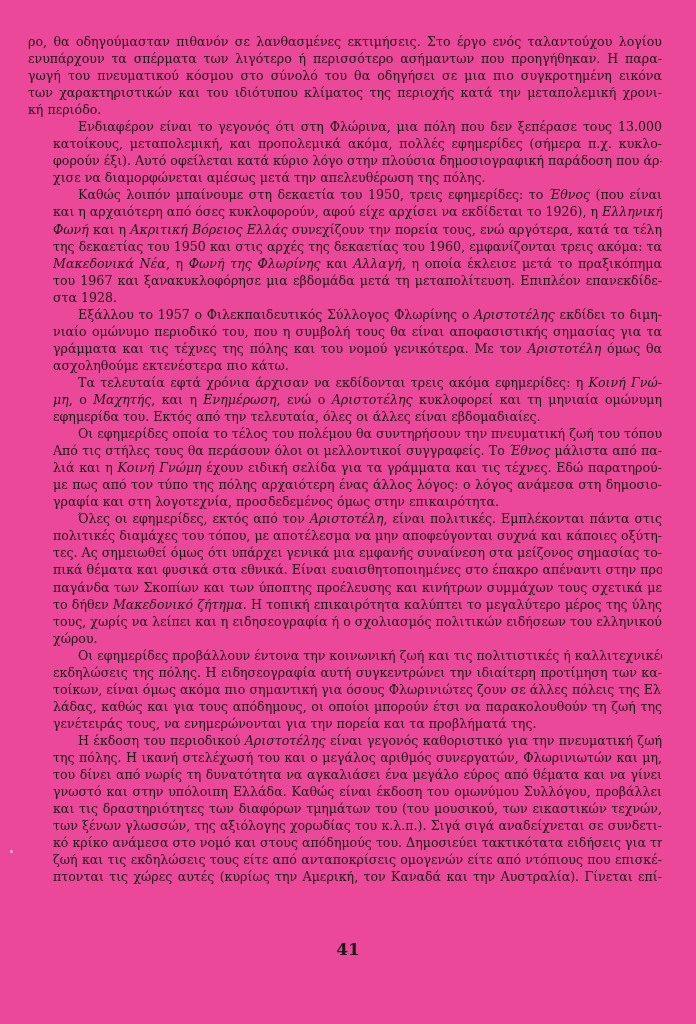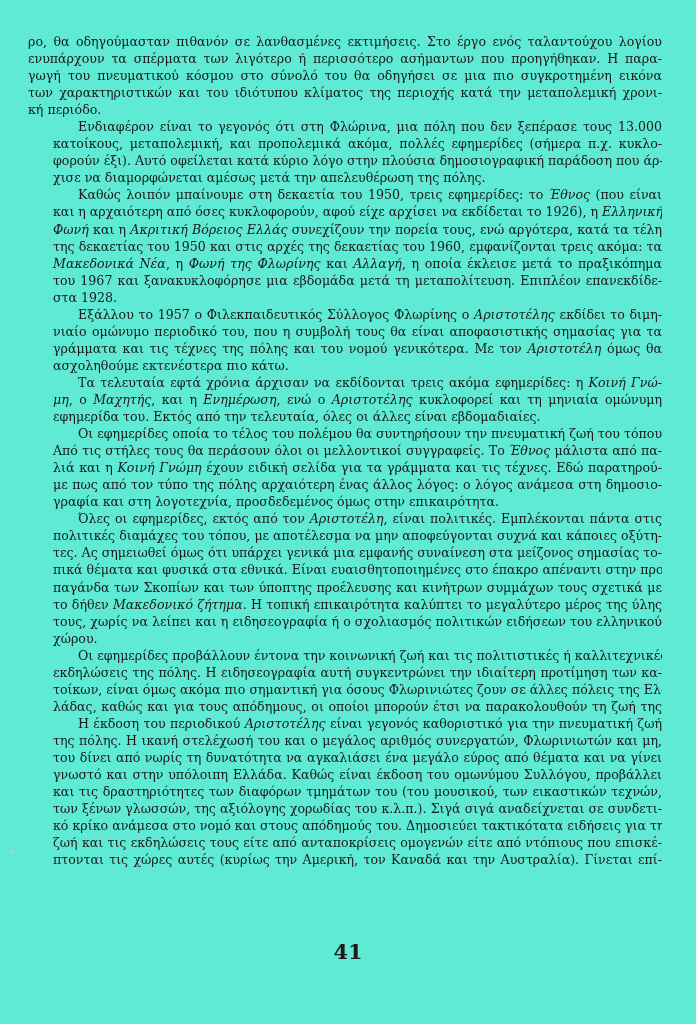--- a/index.html
+++ b/index.html
@@ -1,29 +1,29 @@
 <!DOCTYPE html>
 <html><head>
 <meta charset="utf-8">
 <style>
   html, body { margin: 0; padding: 0; background: #ffffff; }
   body { width: 696px; height: 1024px; position: relative; overflow: hidden; }
-  .page { position: absolute; left: 0; top: 0; width: 696px; height: 1024px; background: #5eead4; }
+  .page { position: absolute; left: 0; top: 0; width: 696px; height: 1024px; background: #ec4899; }
   .text-block {
     position: absolute; left: 28px; top: 33px; width: 634px;
     font-family: "DejaVu Serif", serif; font-size: 12.6px; line-height: 17.05px;
     color: #1a1a1a; text-align: justify;
   }
   .para { margin: 0; text-indent: 0; }
   .para.indent { text-indent: 25px; }
   .line { display: block; text-align: justify; text-align-last: justify; white-space: nowrap; overflow: hidden; }
   .line.last { text-align-last: left; }
   .page-number {
     position: absolute; top: 939px; left: 0; width: 696px; text-align: center;
-    font-family: "DejaVu Serif", serif; font-weight: bold; font-size: 21px; color: #1a1a1a;
+    font-family: "DejaVu Serif", serif; font-weight: bold; font-size: 17px; color: #1a1a1a;
   }
   .scan-speck { position: absolute; left: 10px; top: 850px; width: 3px; height: 3px; background: #c8c8c8; border-radius: 50%; }
   i { font-style: italic; }
 </style>
 </head>
 <body>
 
 <div class="page">
   <div class="text-block" id="text-block">
       <div class="para">
@@ -74,20 +74,21 @@
         <span class="line">παγάνδα των Σκοπίων και των ύποπτης προέλευσης και κινήτρων συμμάχων τους σχετικά με</span>
         <span class="line">το δήθεν <i>Μακεδονικό ζήτημα</i>. Η τοπική επικαιρότητα καλύπτει το μεγαλύτερο μέρος της ύλης</span>
         <span class="line">τους, χωρίς να λείπει και η ειδησεογραφία ή ο σχολιασμός πολιτικών ειδήσεων του ελληνικού</span>
         <span class="line last">χώρου.</span>
       </div>
       <div class="para indent">
         <span class="line" style="padding-left: 25px; box-sizing: border-box;">Οι εφημερίδες προβάλλουν έντονα την κοινωνική ζωή και τις πολιτιστικές ή καλλιτεχνικές</span>
         <span class="line">εκδηλώσεις της πόλης. Η ειδησεογραφία αυτή συγκεντρώνει την ιδιαίτερη προτίμηση των κα-</span>
         <span class="line">τοίκων, είναι όμως ακόμα πιο σημαντική για όσους Φλωρινιώτες ζουν σε άλλες πόλεις της Ελ-</span>
         <span class="line">λάδας, καθώς και για τους απόδημους, οι οποίοι μπορούν έτσι να παρακολουθούν τη ζωή της</span>
+        <span class="line last">γενέτειράς τους, να ενημερώνονται για την πορεία και τα προβλήματά της.</span>
       </div>
       <div class="para indent">
         <span class="line" style="padding-left: 25px; box-sizing: border-box;">Η έκδοση του περιοδικού <i>Αριστοτέλης</i> είναι γεγονός καθοριστικό για την πνευματική ζωή</span>
         <span class="line">της πόλης. Η ικανή στελέχωσή του και ο μεγάλος αριθμός συνεργατών, Φλωρινιωτών και μη,</span>
         <span class="line">του δίνει από νωρίς τη δυνατότητα να αγκαλιάσει ένα μεγάλο εύρος από θέματα και να γίνει</span>
         <span class="line">γνωστό και στην υπόλοιπη Ελλάδα. Καθώς είναι έκδοση του ομωνύμου Συλλόγου, προβάλλει</span>
         <span class="line">και τις δραστηριότητες των διαφόρων τμημάτων του (του μουσικού, των εικαστικών τεχνών,</span>
         <span class="line">των ξένων γλωσσών, της αξιόλογης χορωδίας του κ.λ.π.). Σιγά σιγά αναδείχνεται σε συνδετι-</span>
         <span class="line">κό κρίκο ανάμεσα στο νομό και στους απόδημούς του. Δημοσιεύει τακτικότατα ειδήσεις για τη</span>
         <span class="line">ζωή και τις εκδηλώσεις τους είτε από ανταποκρίσεις ομογενών είτε από ντόπιους που επισκέ-</span>

